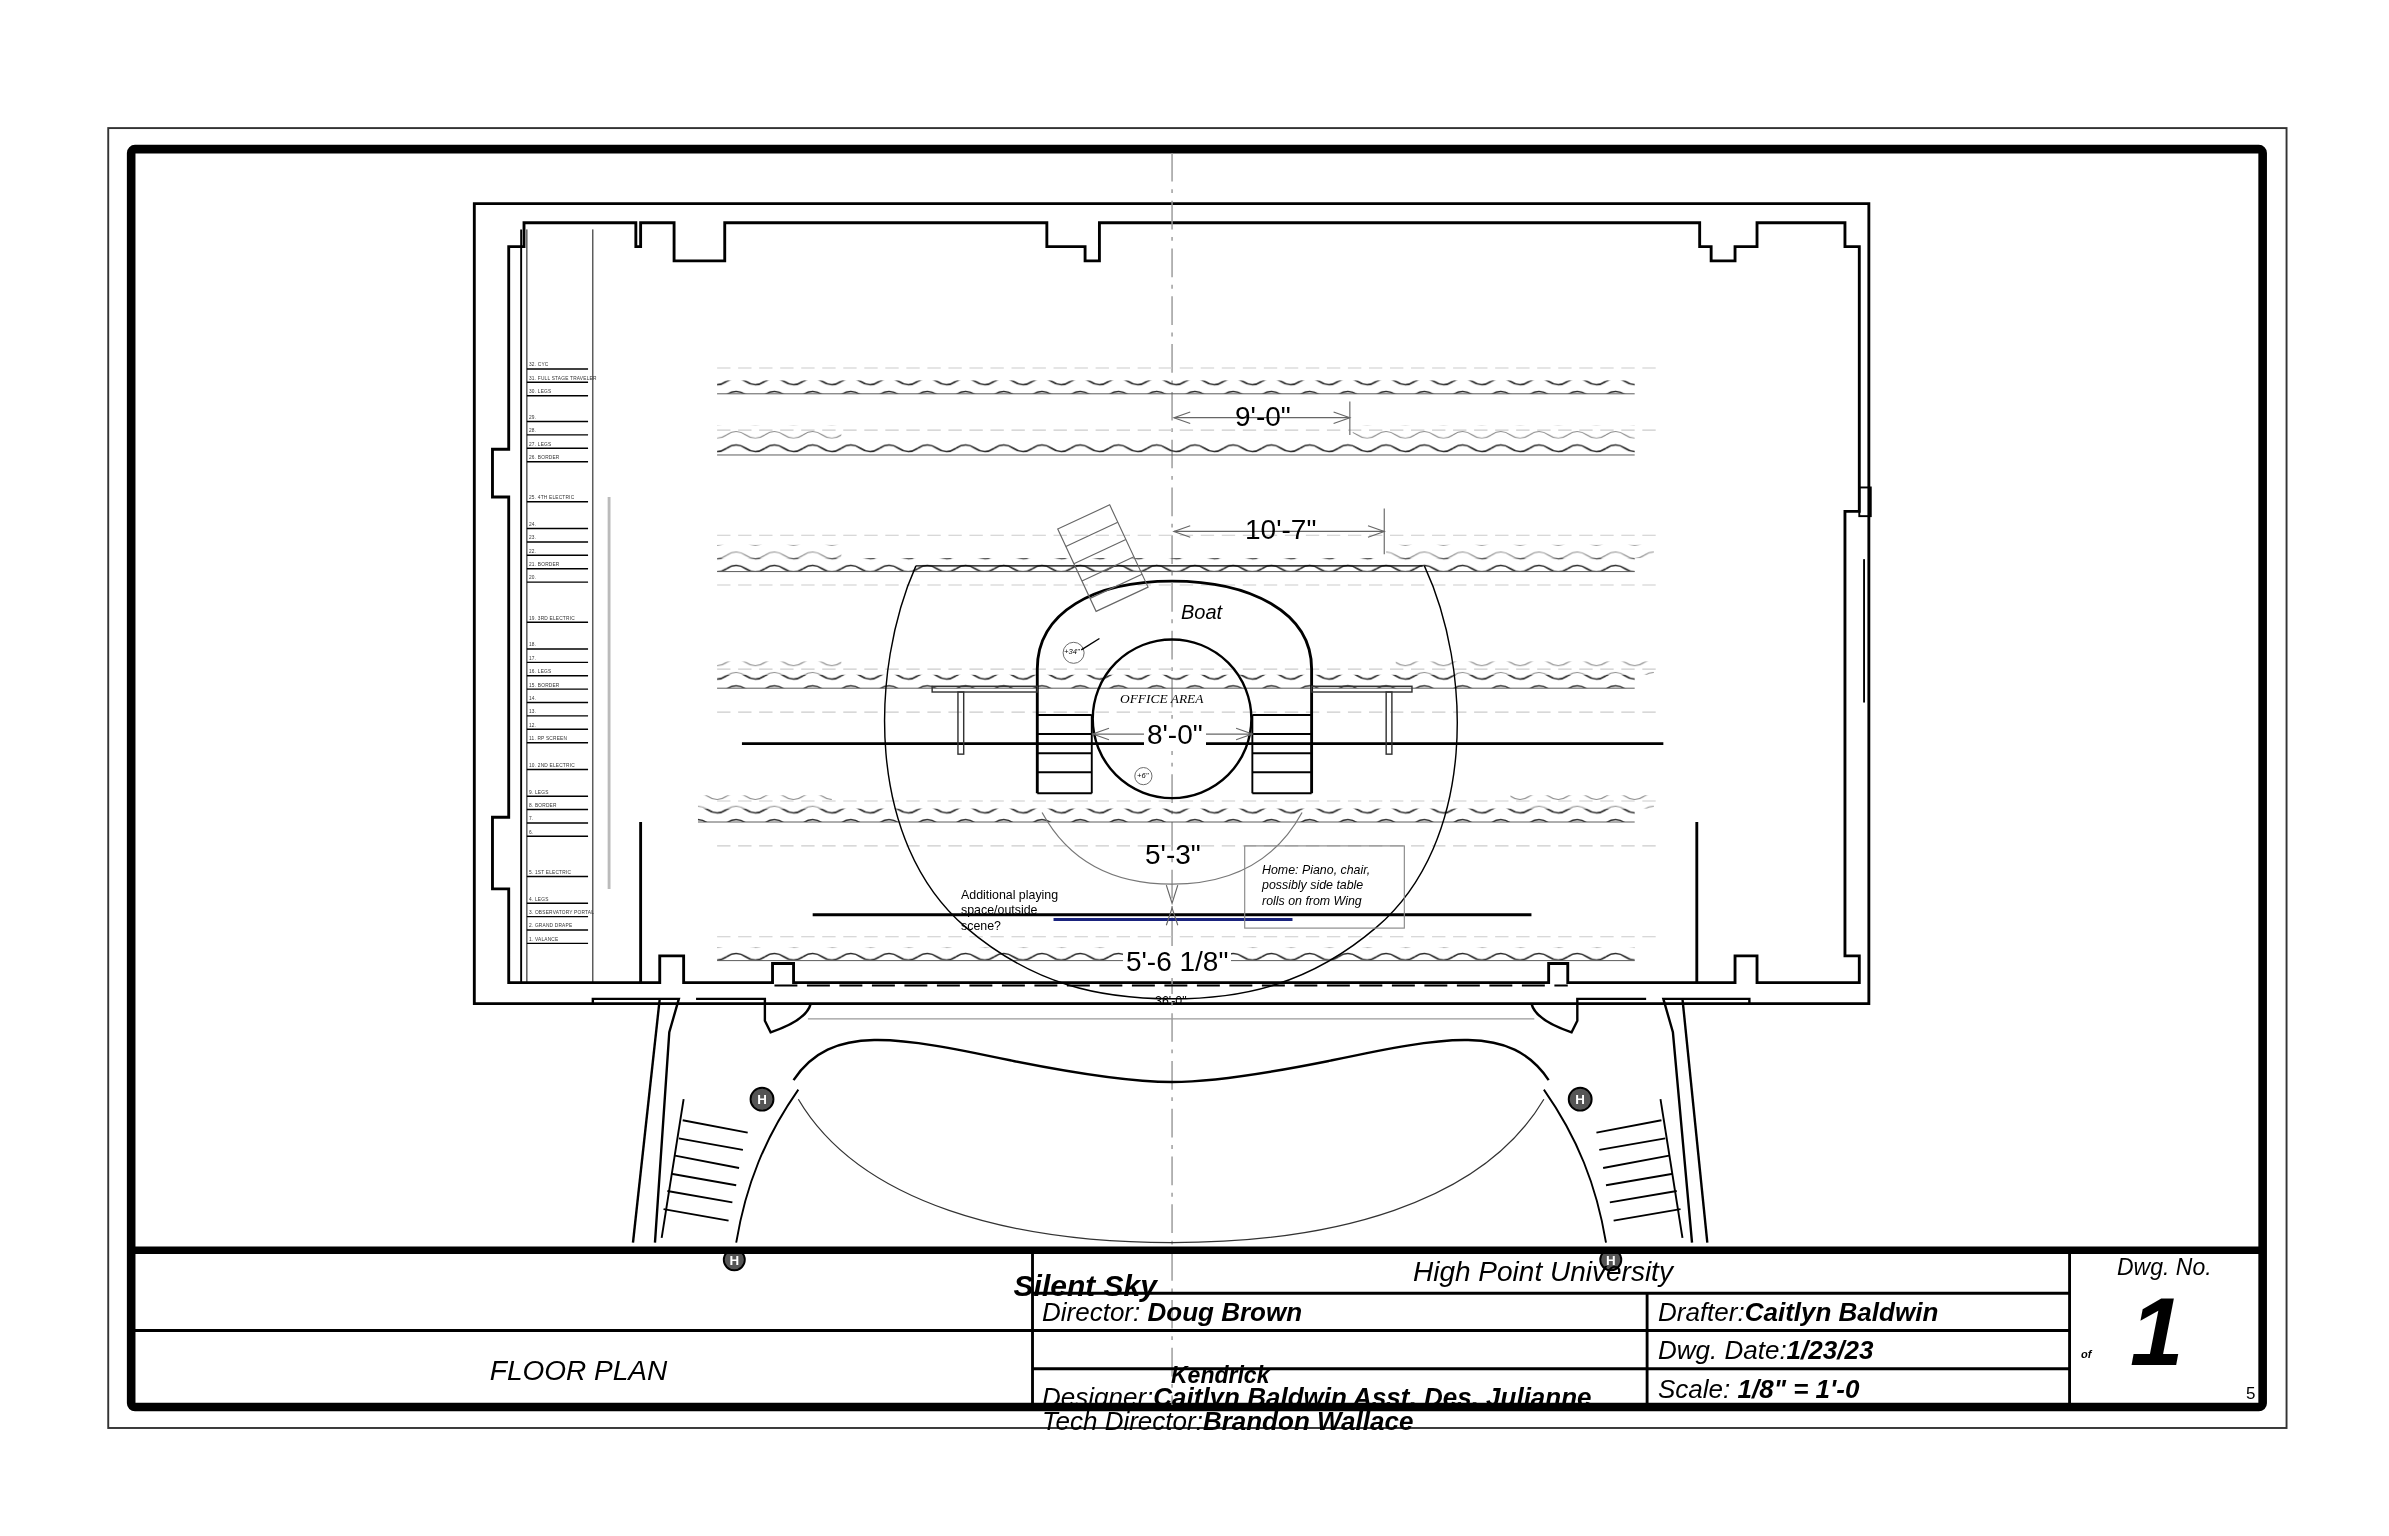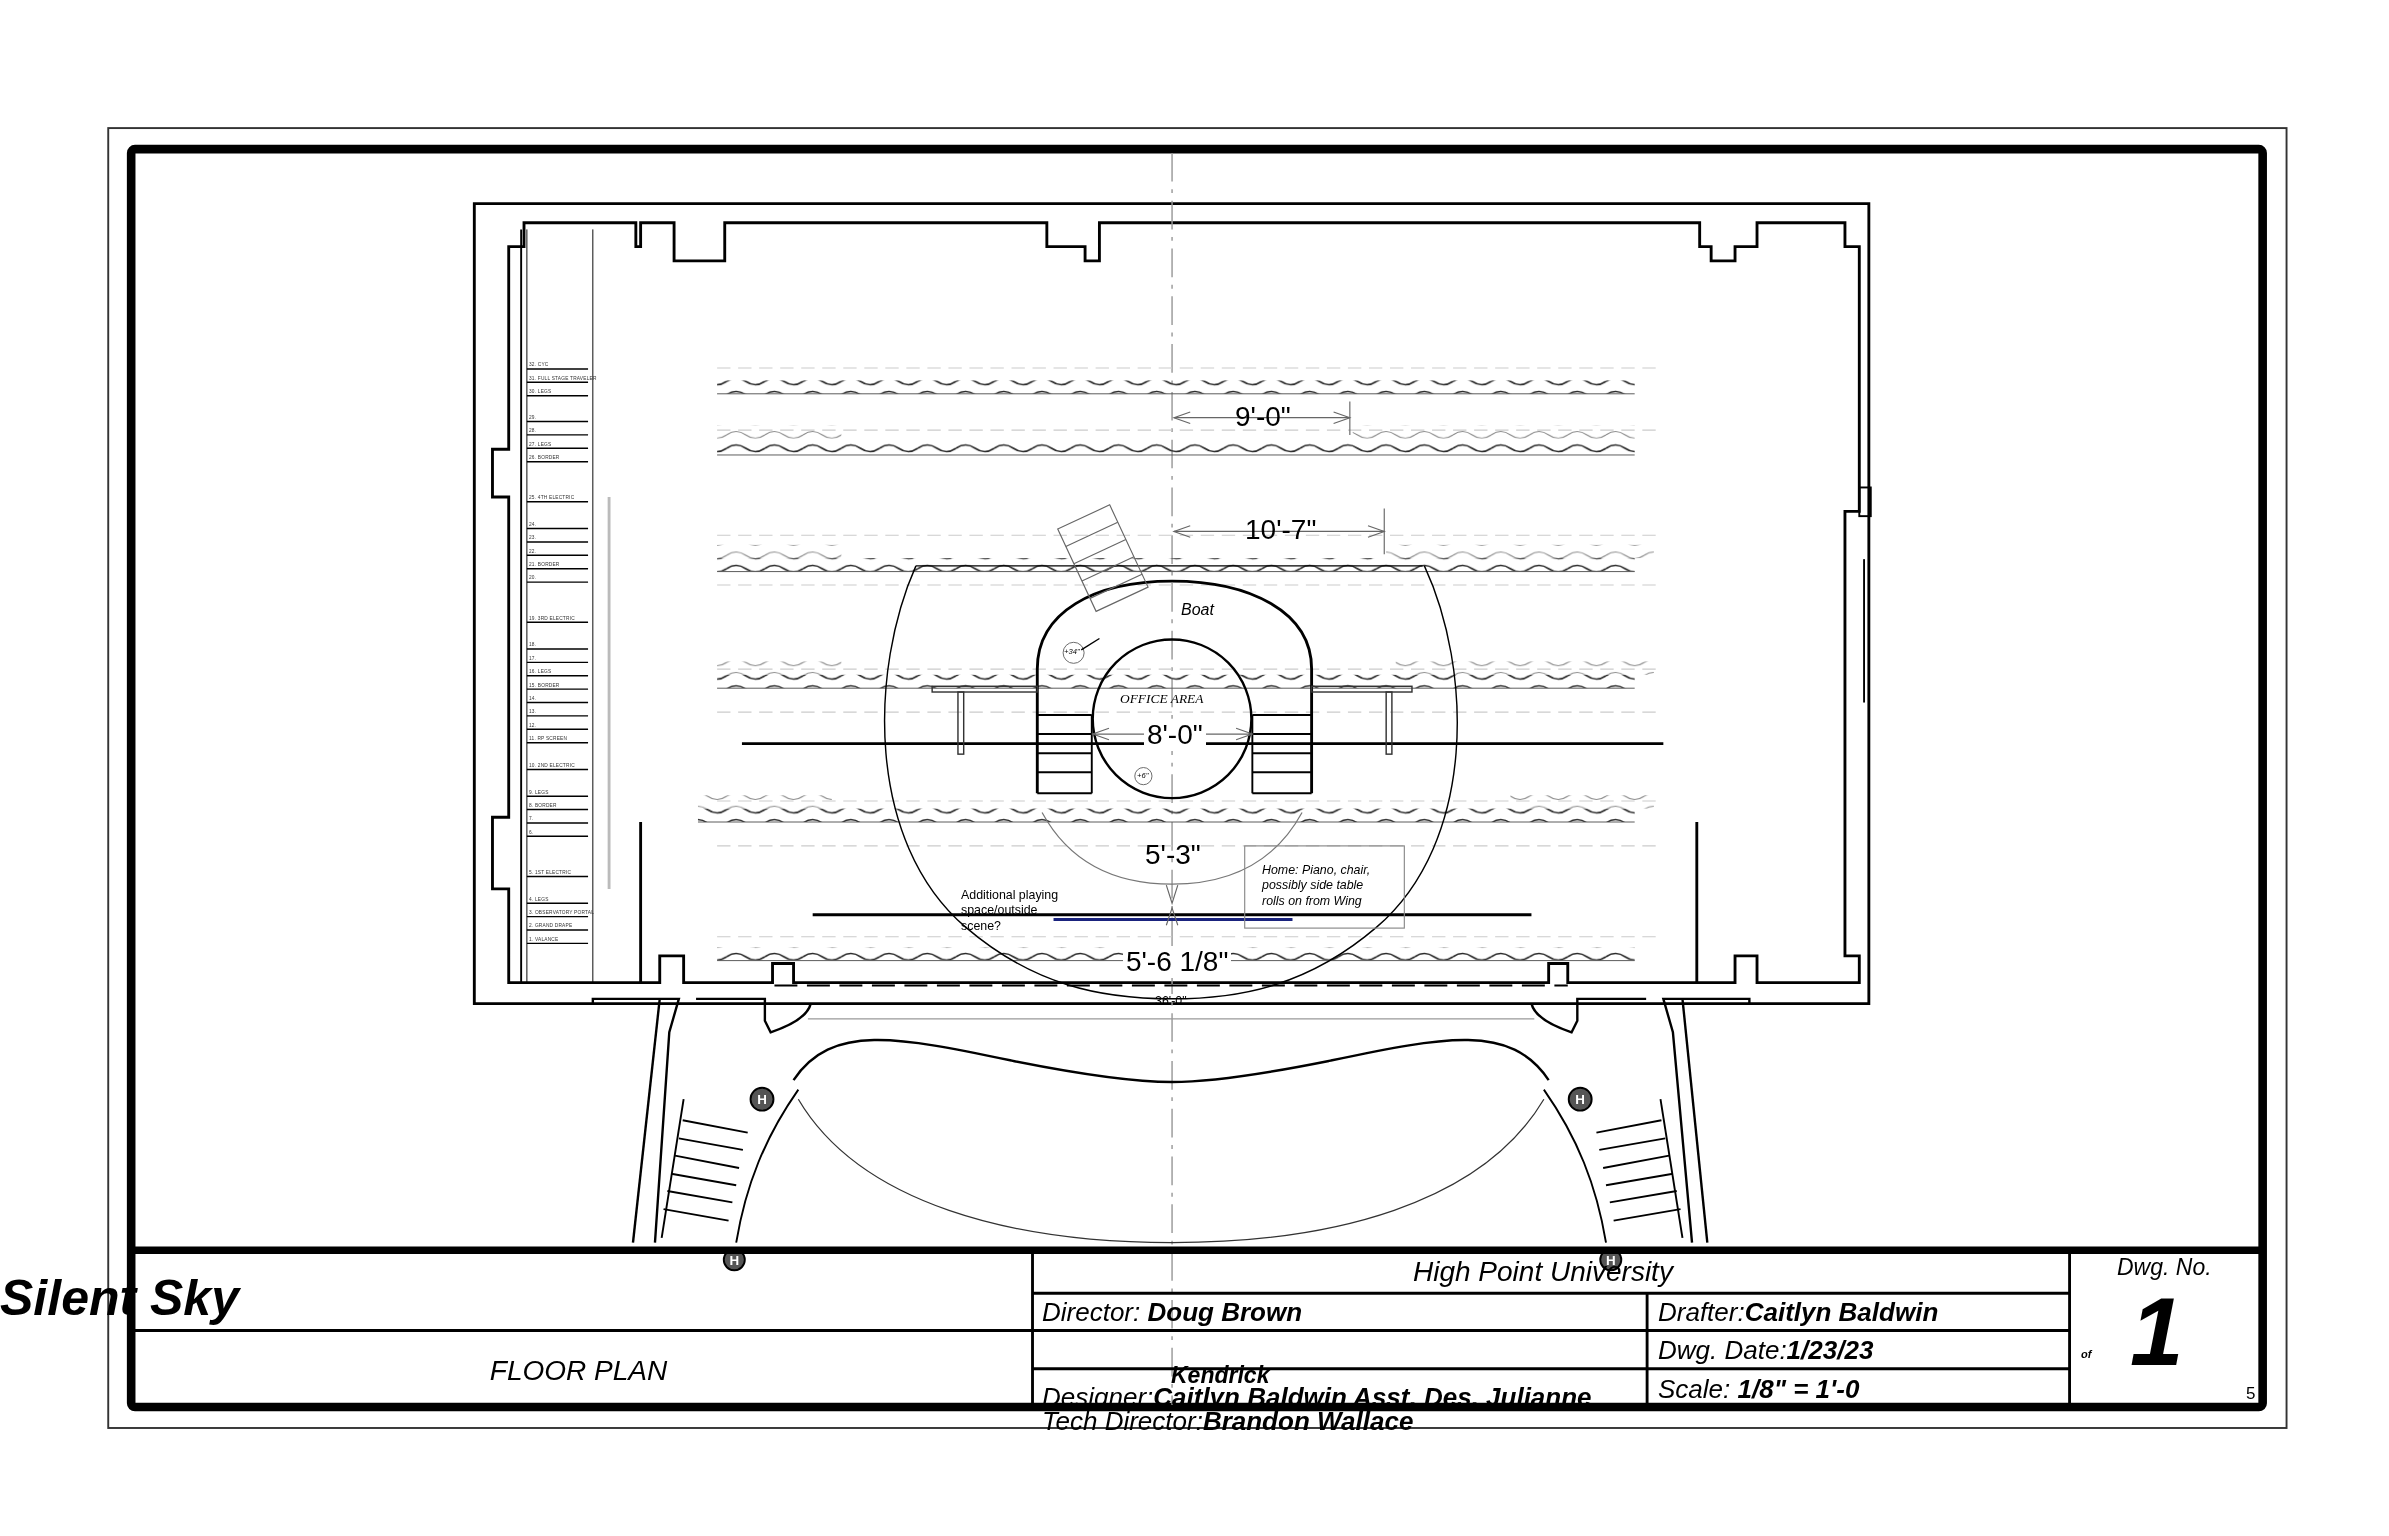--- a/index.html
+++ b/index.html
@@ -279,37 +279,37 @@
     <div class="ls" style="left: 529px; top: 937px;">1. VALANCE</div>
   </div>
 
 <div class="lbl dim" style="left:1235px;top:401px;">9'-0"</div>
 <div class="lbl dim" style="left:1245px;top:514px;">10'-7"</div>
 <div class="lbl dim" style="left:1144px;top:719px;background:#fff;padding:0 2.9px;">8'-0"</div>
 <div class="lbl dim" style="left:1145px;top:839px;">5'-3"</div>
 <div class="lbl dim" style="left:1123px;top:946px;background:#fff;padding:0 2.9px;">5'-6 1/8"</div>
 <div class="lbl" style="left:1155px;top:994px;font-size:12.4px;">36'-0"</div>
 
-<div class="lbl it" style="left:1181px;top:601px;font-size:16px;text-align:right;">Boat</div>
+<div class="lbl it" style="left:1181px;top:601px;font-size:20px;text-align:right;">Boat</div>
 <div class="lbl it" style="left:1120px;top:691px;font-size:13.4px;font-family:Liberation Serif, serif;">OFFICE AREA</div>
 <div class="lbl it" style="left:1064px;top:647px;font-size:7.6px;">+34"</div>
 <div class="lbl it" style="left:1137px;top:771px;font-size:7.6px;">+6"</div>
 
 <div class="lbl" style="left:961px;top:856px;font-size:12.4px;line-height:15.3px;margin-top:32px;">
   <div>Additional playing</div>
   <div>space/outside</div>
   <div>scene?</div>
 </div>
 <div class="lbl it" style="left:1262px;top:863px;font-size:12.4px;line-height:15.3px;">
   <div>Home: Piano, chair,</div>
   <div>possibly side table</div>
   <div>rolls on from Wing</div>
 </div>
 
-<div class="tb-text b" style="left:0;width:1157px;text-align:left;top:1269px;font-size:50px;">Silent Sky</div>
+<div class="tb-text b" style="left:0;width:1157px;text-align:right;top:1269px;font-size:30px;">Silent Sky</div>
 <div class="tb-text it" style="left:0;width:1157px;text-align:center;top:1355px;font-size:28px;">FLOOR PLAN</div>
 <div class="tb-text it" style="left:1413px;top:1256px;font-size:28px;">High Point University</div>
 
 <div class="tb-text" style="left:1042px;top:1297px;font-size:26px;">
   <span class="it">Director:</span>
   <span class="b">Doug Brown</span>
 </div>
 <div class="tb-text" style="left:1042px;top:1382px;font-size:26px;text-decoration:underline;">
   <span class="it">Designer:</span><span class="b">Caitlyn Baldwin Asst. Des. Julianne</span>
 </div>

